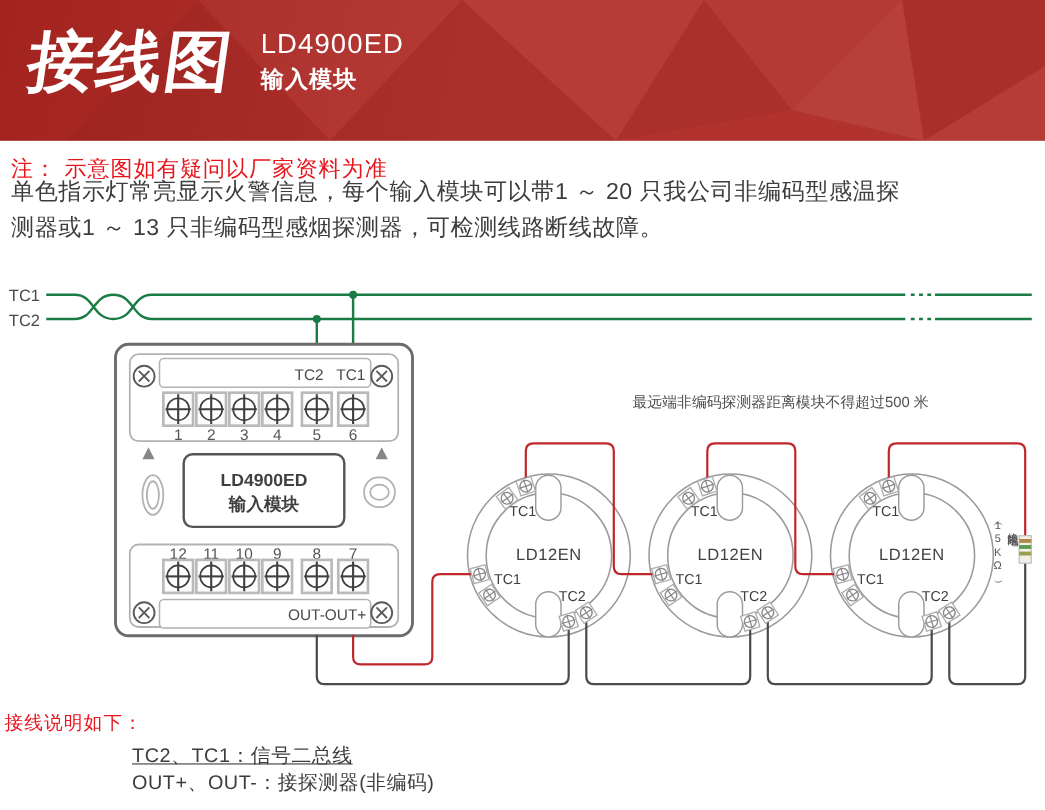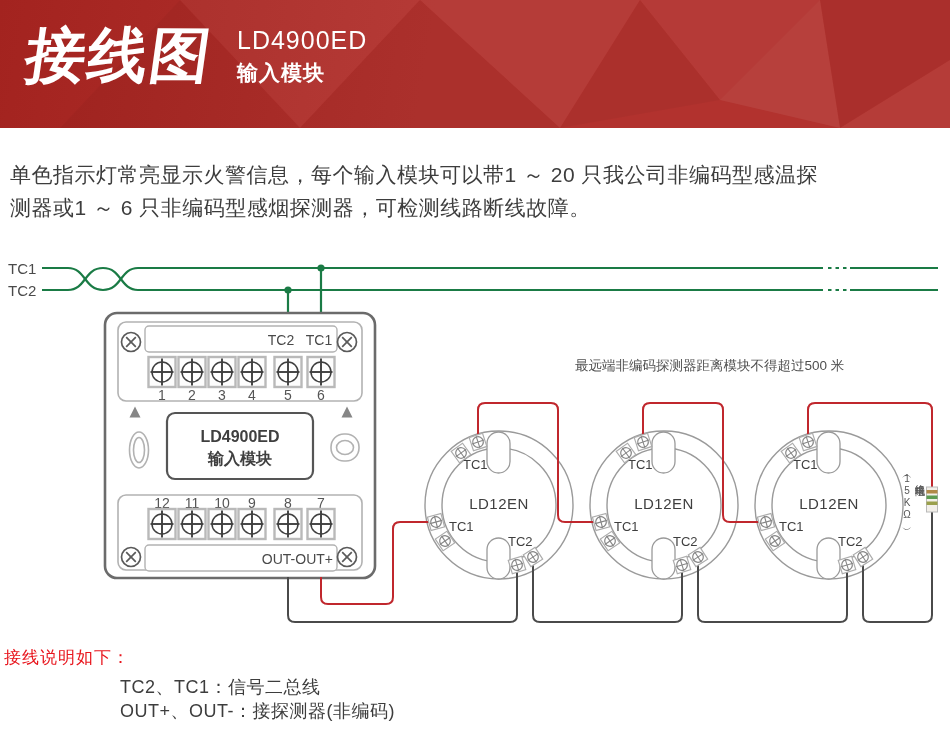--- a/index.html
+++ b/index.html
@@ -13,21 +13,21 @@
   .hd-title{position:absolute;left:26px;top:16px;color:#fff;font-size:60px;font-weight:bold;
             transform:skewX(-8deg);letter-spacing:2px;}
   .hd-sub{position:absolute;left:237px;top:28px;color:#fff;line-height:1;}
   .hd-model{font-size:25px;font-weight:400;letter-spacing:1px;}
   .hd-module{font-size:21px;font-weight:bold;margin-top:9px;letter-spacing:1px;}
   
   .note-warning{position:absolute;left:10px;top:140px;font-size:20px;color:#e8151d;letter-spacing:1px;}
   .note-body{position:absolute;left:10px;top:158px;font-size:21px;color:#3d3d3d;line-height:33px;letter-spacing:0.5px;}
   
   .legend-title{position:absolute;left:4px;top:646px;font-size:17px;color:#e8151d;letter-spacing:1px;}
-  .legend-item1{position:absolute;left:120px;top:675px;font-size:18px;color:#3d3d3d;letter-spacing:0.5px;}
+  .legend-item1{position:absolute;left:120px;top:675px;font-size:18px;color:#3d3d3d;letter-spacing:0.5px;text-decoration:underline;}
   .legend-item2{position:absolute;left:120px;top:699px;font-size:18px;color:#3d3d3d;letter-spacing:0.5px;}
   
   .diag{position:absolute;left:0;top:255px;}
   text{font-family:"Liberation Sans","DejaVu Sans",sans-serif;}
   .wire-g{stroke:#1a7b45;stroke-width:2.2;fill:none;}
   .dot-g{fill:#1a7b45;stroke:none;}
   .wire-r{stroke:#c0272d;stroke-width:2;fill:none;}
   .wire-k{stroke:#4a4a4a;stroke-width:2;fill:none;}
   .bus-label{font-size:15px;fill:#4a4a4a;}
   .mod-outer{fill:#fff;stroke:#6b6b6b;stroke-width:2.6;}
@@ -73,23 +73,24 @@
       <polygon points="820,0 840,128 950,60 950,0" fill="rgba(0,0,0,0.045)"></polygon>
       <polygon points="840,128 950,60 950,128" fill="rgba(255,255,255,0.05)"></polygon>
     </svg>
     <div class="hd-title">接线图</div>
     <div class="hd-sub">
       <div class="hd-model">LD4900ED</div>
       <div class="hd-module">输入模块</div>
     </div>
   </div>
 
+  <div class="note-warning">注：  示意图如有疑问以厂家资料为准</div>
   <div class="note-body">
     <div>单色指示灯常亮显示火警信息，每个输入模块可以带1 ～ 20 只我公司非编码型感温探</div>
-    <div>测器或1 ～ 6 只非编码型感烟探测器，可检测线路断线故障。</div>
+    <div>测器或1 ～ 13 只非编码型感烟探测器，可检测线路断线故障。</div>
   </div>
 
   <svg class="diag" width="950" height="385" viewBox="0 255 950 385">
     <defs>
       <g id="xscrew">
         <circle r="9.5" class="xs"></circle>
         <line x1="-4.8" y1="-4.8" x2="4.8" y2="4.8" class="xsl"></line>
         <line x1="-4.8" y1="4.8" x2="4.8" y2="-4.8" class="xsl"></line>
       </g>
       <g id="term">

